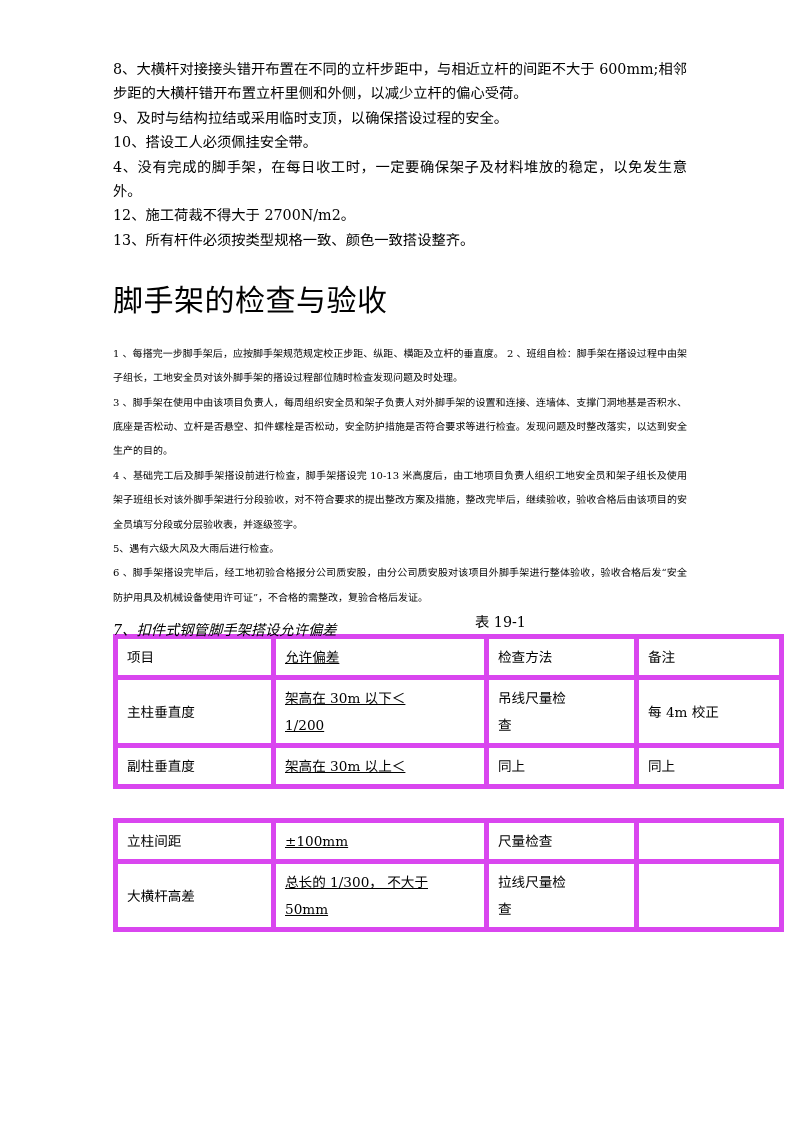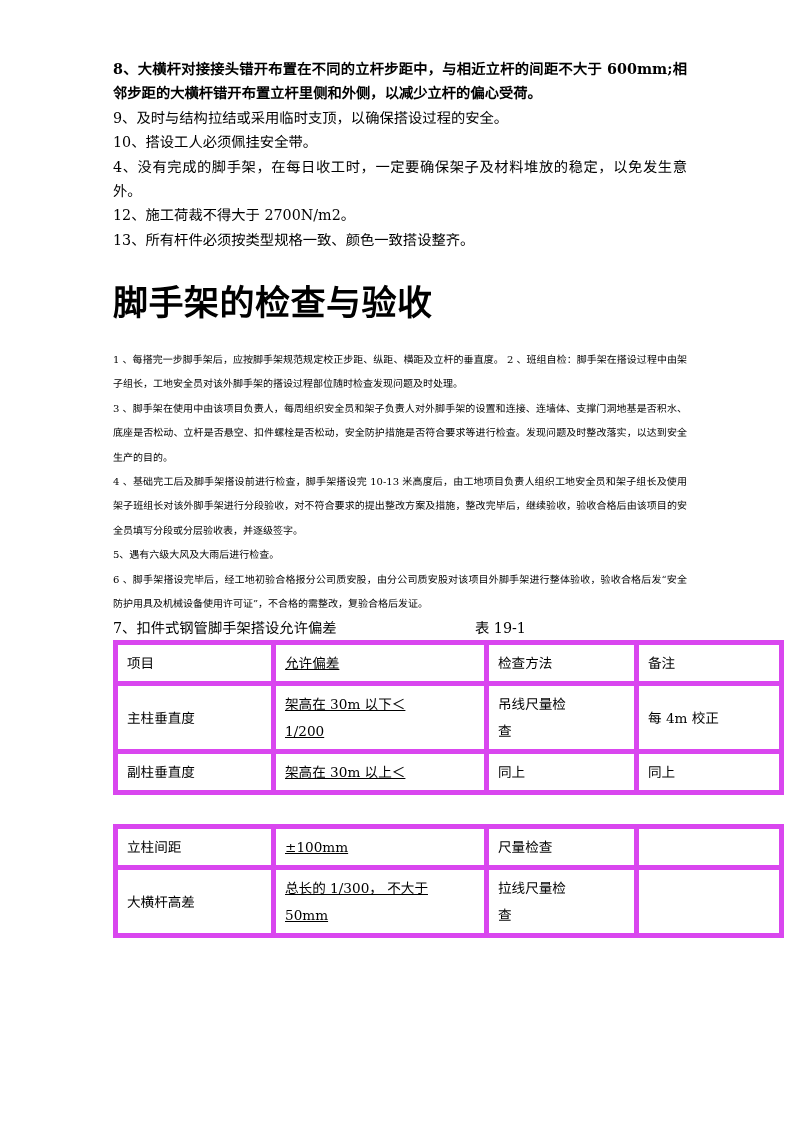--- a/index.html
+++ b/index.html
@@ -43,30 +43,29 @@
   .list-block p {
     margin: 0;
     padding: 0;
     text-align: justify;
     text-justify: inter-ideograph;
   }
 
   .list-block p.wrap {
     text-align: justify;
     text-justify: inter-ideograph;
-    font-weight: bold;
   }
 
   
   .doc-heading {
     margin: 0;
     padding: 0;
     font-family: "DejaVu Sans", "Liberation Sans", sans-serif;
-    font-weight: bold;
-    font-size: 35px;
+    font-weight: normal;
+    font-size: 30px;
     line-height: 1.25;
     letter-spacing: 0.5px;
     margin-top: 30px;
     margin-bottom: 22px;
   }
 
   
   .body-block {
     font-size: 10px;
     line-height: 24.4px;
@@ -84,22 +83,23 @@
     position: relative;
     font-size: 14.3px;
     line-height: 24.4px;
     height: 24px;
     margin-top: 0px;
   }
 
   .table-caption-row .cap-left {
     position: absolute;
     left: 0;
-    top: 0;
+    top: 8px;
     white-space: nowrap;
+    font-style: italic;
   }
 
   .table-caption-row .cap-right {
     position: absolute;
     left: 362px;
     top: 0;
     white-space: nowrap;
   }
 
   

